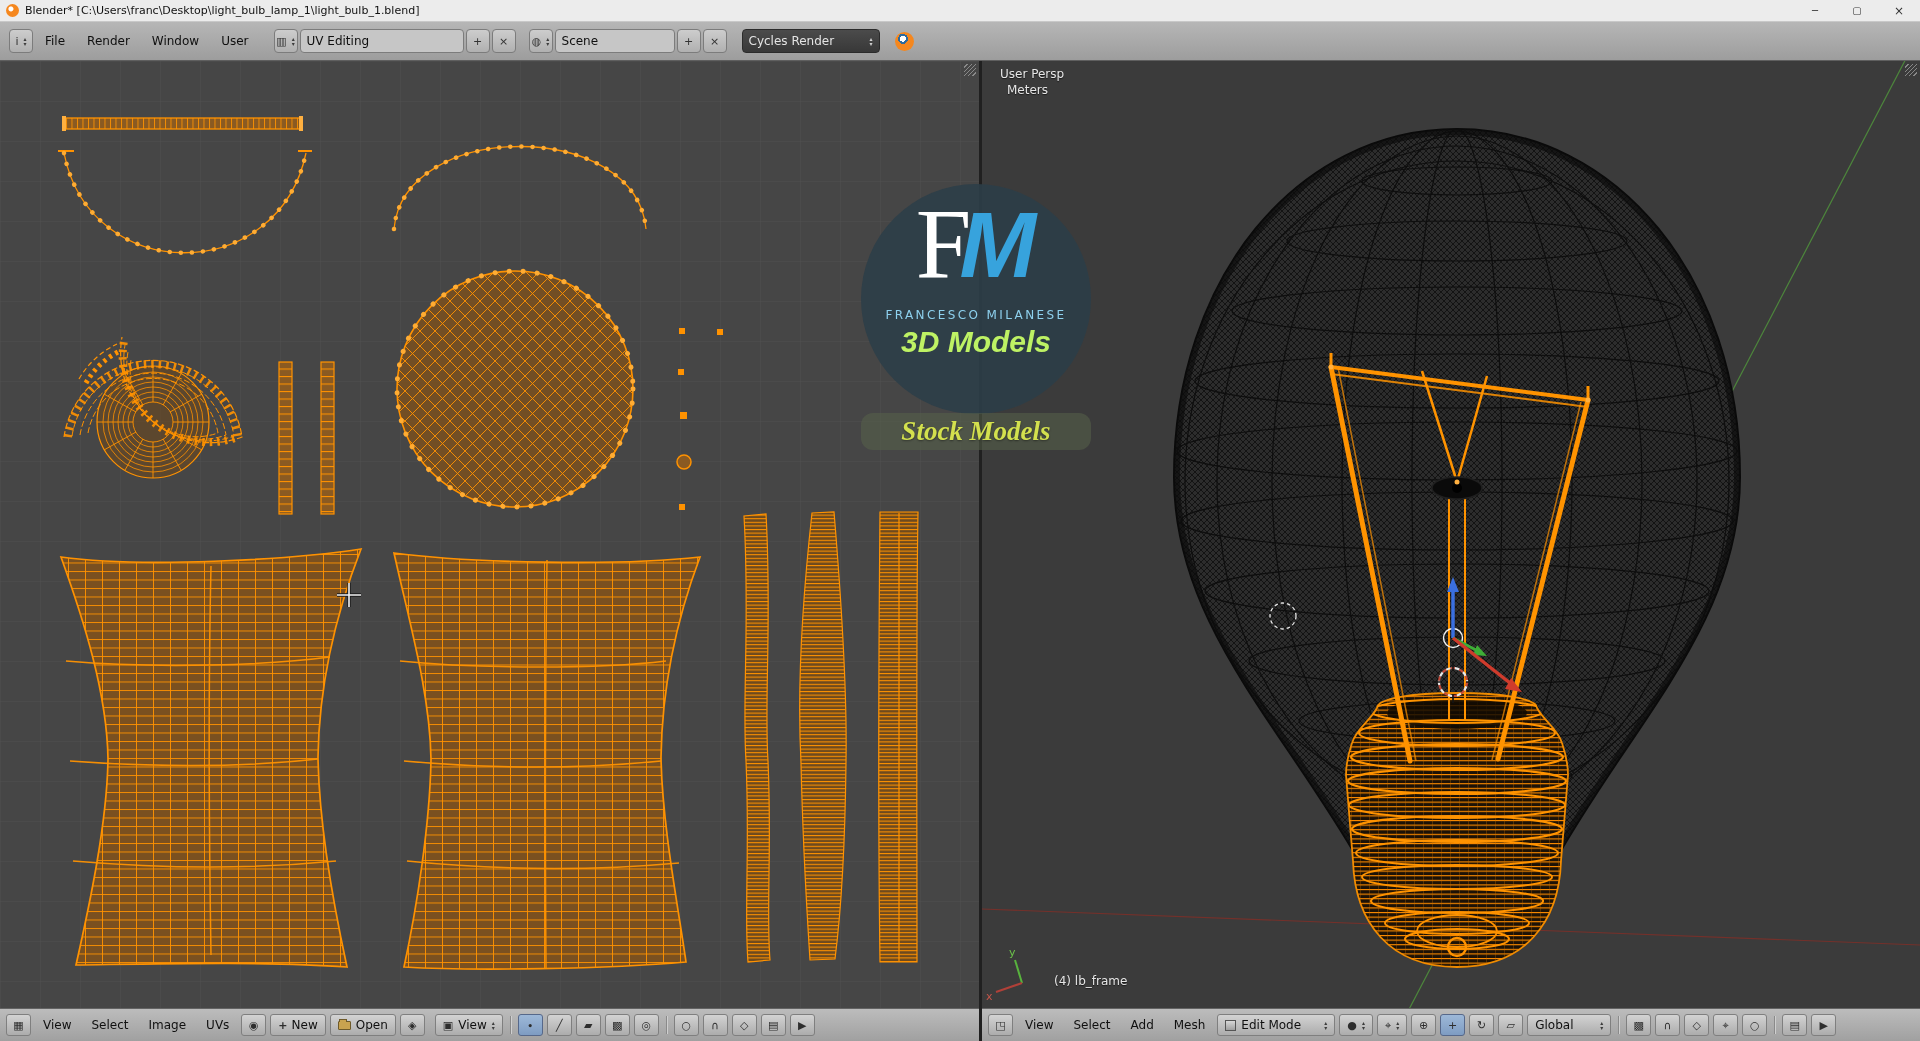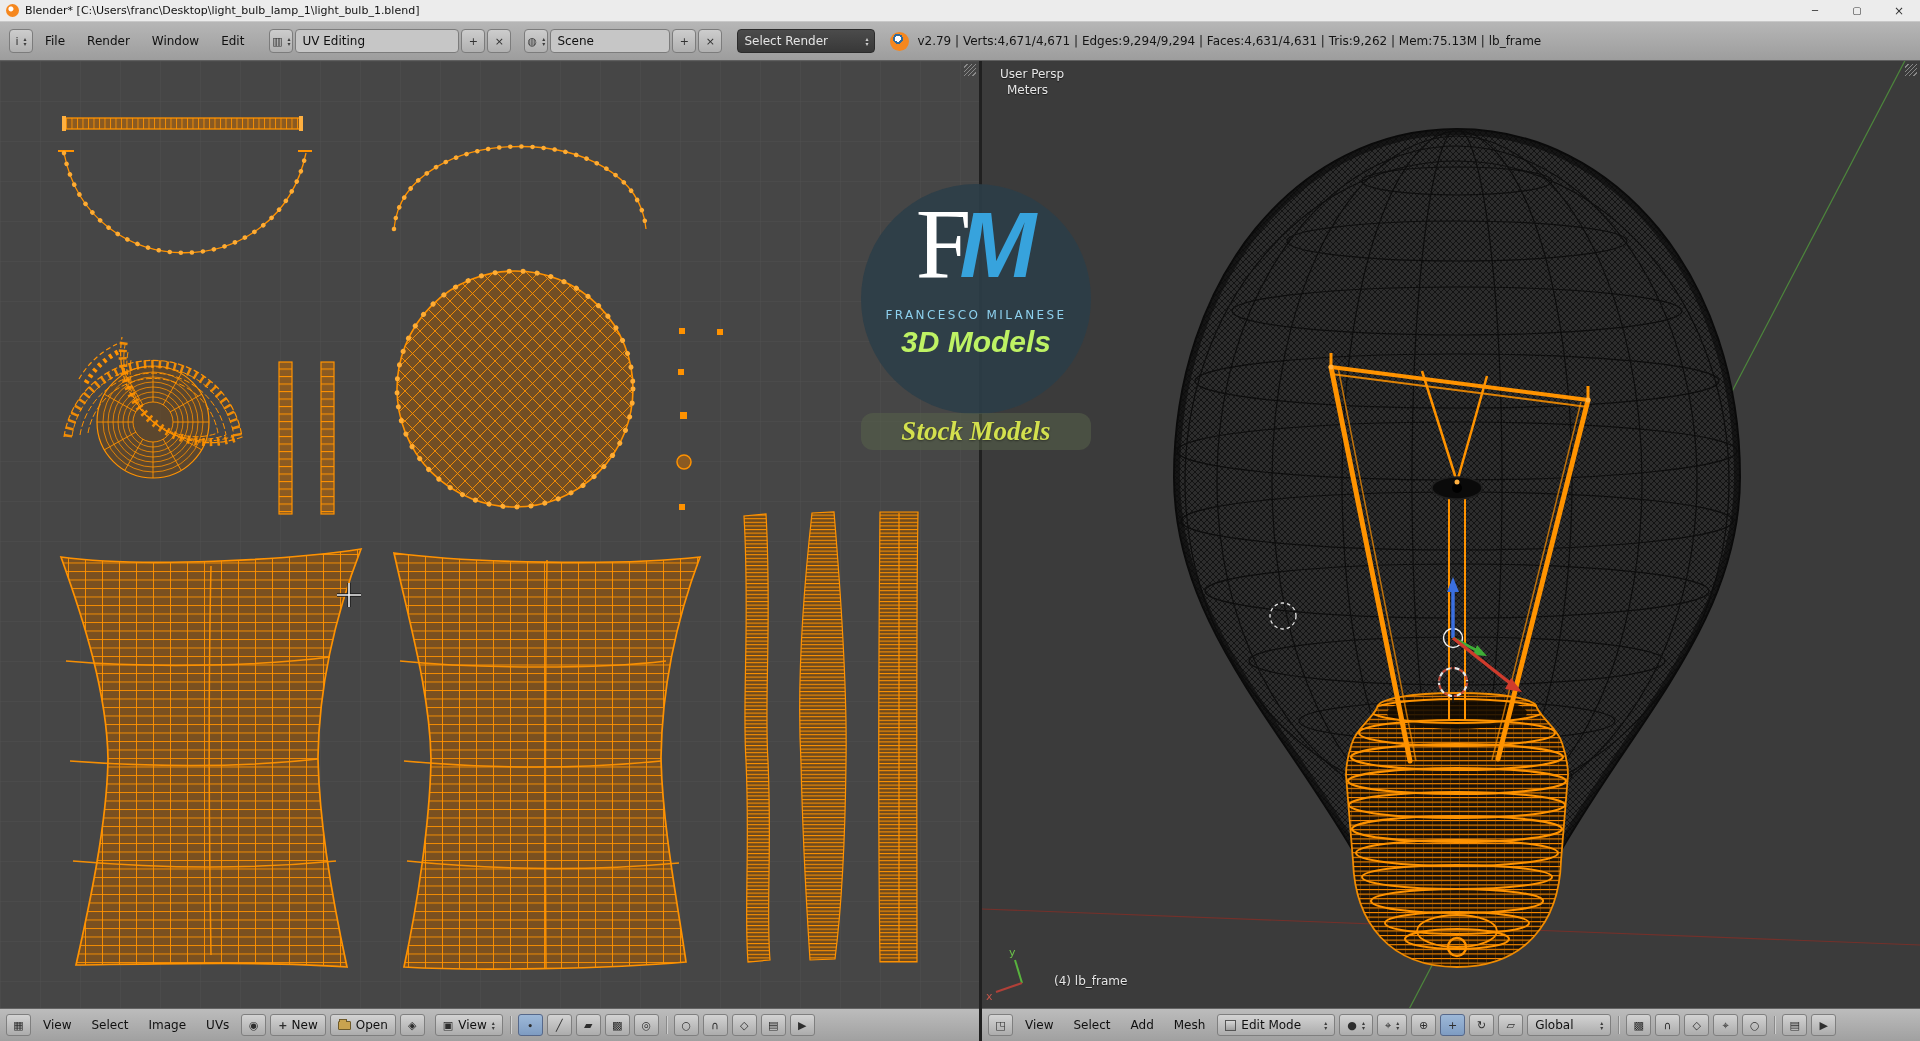--- a/index.html
+++ b/index.html
@@ -96,21 +96,21 @@
   <div class="widget sq">
     <span class="glyph">i</span>
     <span class="ddarrows">
         <span>▴</span>
         <span>▾</span>
       </span>
   </div>
   <span class="menu-label">File</span>
   <span class="menu-label">Render</span>
   <span class="menu-label">Window</span>
-  <span class="menu-label">Edit</span>
+  <span class="menu-label">User</span>
 
   <div class="widget sq" style="margin-left:14px">
     <span class="glyph">▥</span>
     <span class="ddarrows">
         <span>▴</span>
         <span>▾</span>
       </span>
   </div>
   <div class="widget field" style="width:164px">
     <span>UV Editing</span>
@@ -133,29 +133,28 @@
     <span>Scene</span>
   </div>
   <div class="widget sq">
       <span class="glyph">+</span>
     </div>
   <div class="widget sq">
       <span class="glyph">×</span>
     </div>
 
   <div class="widget dark" style="margin-left:14px">
-    <span>Select Render</span>
+    <span>Cycles Render</span>
     <span class="ddarrows">
         <span>▴</span>
         <span>▾</span>
       </span>
   </div>
 
   <span class="blender-logo"></span>
-  <span class="stats">v2.79 | Verts:4,671/4,671 | Edges:9,294/9,294 | Faces:4,631/4,631 | Tris:9,262 | Mem:75.13M | lb_frame</span>
 </div>
 
 <div class="area uv-area">
 <svg width="979" height="947" viewBox="0 0 979 947">
   <defs>
     <pattern id="grid" width="40" height="40" patternUnits="userSpaceOnUse">
       <path d="M40 0H0V40" fill="none" stroke="#4f4f4f" stroke-width="1"></path>
     </pattern>
     <pattern id="pGrid" width="17" height="8.5" patternUnits="userSpaceOnUse">
       <path d="M0 .5H17 M.5 0V8.5" stroke="#ff9200" stroke-width="0.9" fill="none"></path>

